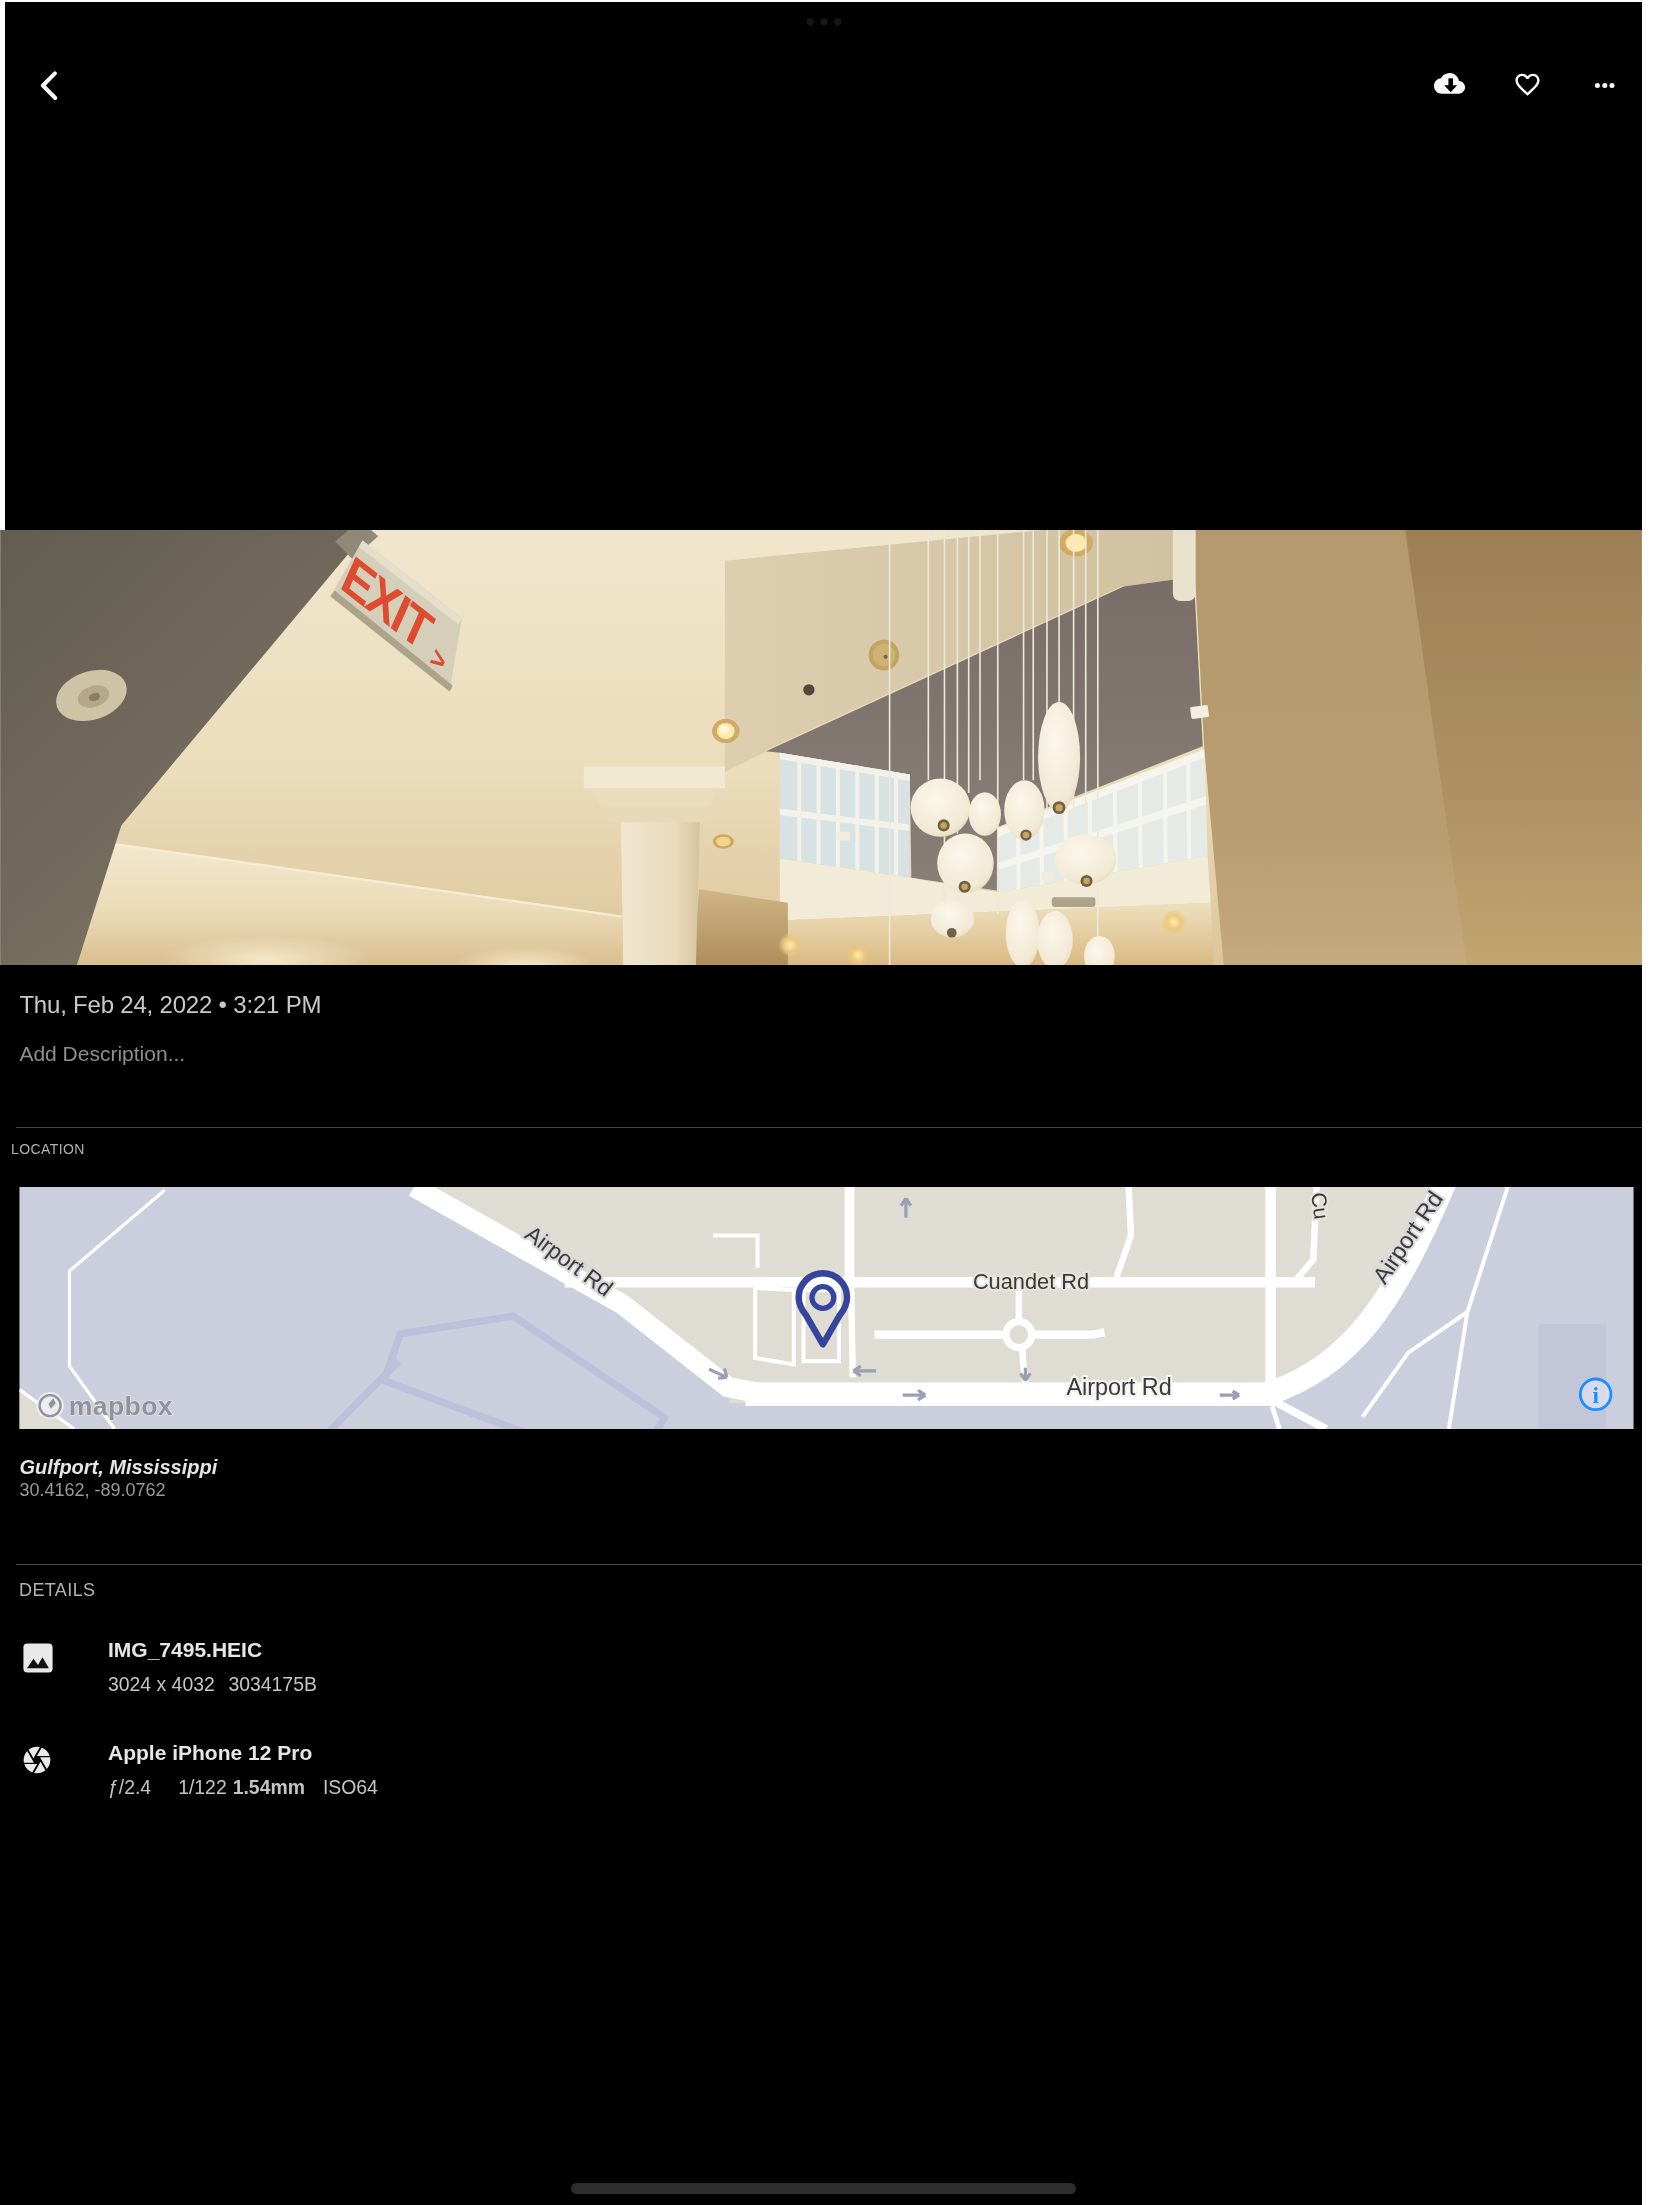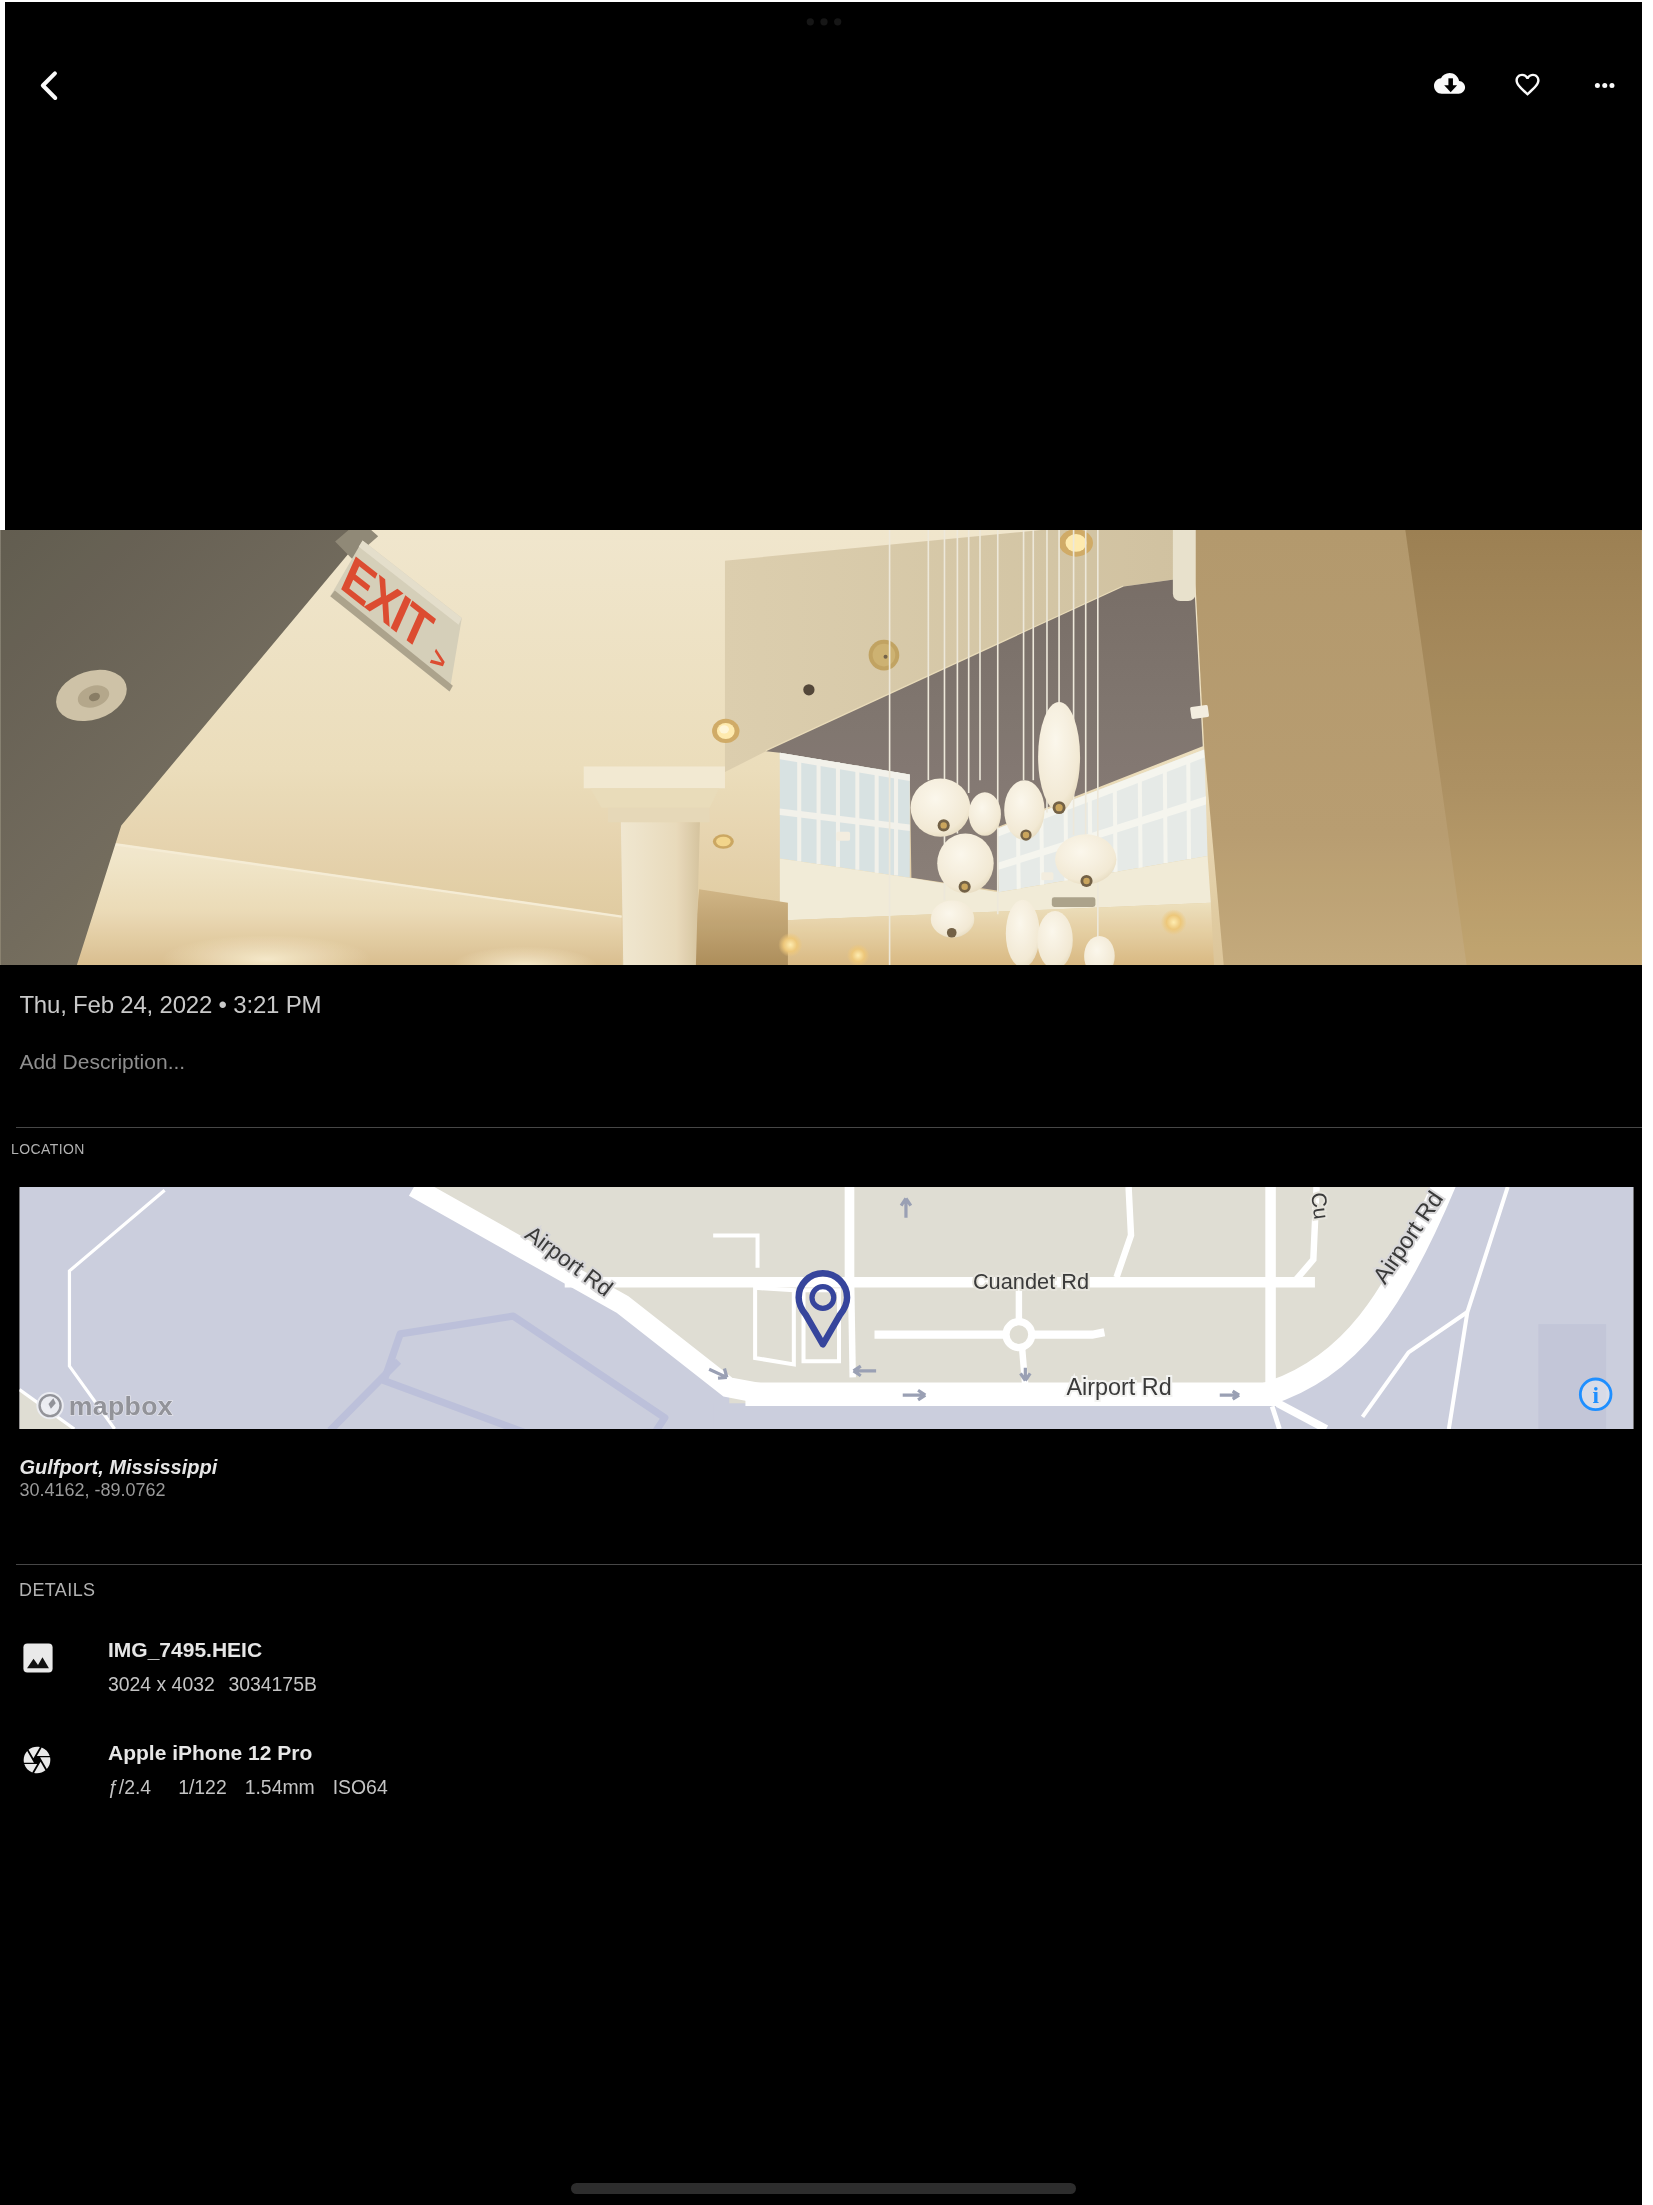--- a/index.html
+++ b/index.html
@@ -250,21 +250,21 @@
   <rect x="1036" y="374" width="17" height="11" rx="2" fill="#f4f0e5"></rect>
   <rect x="1290" y="424" width="15" height="10" rx="2" fill="#f4f0e5"></rect>
 
   <rect x="0" y="0" width="2034" height="539" fill="#dfae62" opacity="0.045"></rect>
 </svg>
 
 <div class="abs" style="left:0px;top:965px;width:1642px;height:1240px;background:#000;"></div>
 
 <div class="abs" style="left:19.4px;top:991px;font-size:24px;font-weight:400;color:#c9c9c9;letter-spacing:-0.2px;">Thu, Feb 24, 2022 • 3:21 PM</div>
 
-<div class="abs" style="left:19.4px;top:1042px;font-size:21px;color:#8e8e8e;margin-top:8px;">Add Description...</div>
+<div class="abs" style="left:19.4px;top:1042px;font-size:21px;color:#8e8e8e;">Add Description...</div>
 
 <div class="abs" style="left:16px;top:1127px;width:1626px;height:0.8px;background:#474747;"></div>
 
 <div class="abs" style="left:11px;top:1141px;font-size:14px;color:#b2b2b2;letter-spacing:0.4px;">LOCATION</div>
 
 <svg class="abs" style="left:19.4px;top:1187px;" width="1615" height="242" viewBox="0 0 2001 300">
   <defs>
     <clipPath id="mapclip">
         <rect x="0" y="0" width="2001" height="300"></rect>
       </clipPath>
@@ -379,16 +379,16 @@
 <div class="abs" style="left:108px;top:1638px;font-size:21px;font-weight:700;color:#e6e6e6;">IMG_7495.HEIC</div>
 
 <div class="abs" style="left:108px;top:1673px;font-size:19.4px;color:#c4c4c4;">3024 x 4032<span style="margin-left:13.7px;">3034175B</span></div>
 
 <svg class="abs" style="left:21px;top:1744px;" width="32" height="32" viewBox="0 0 24 24">
   <path d="M13.73 15L9.83 21.76C10.53 21.91 11.25 22 12 22C14.4 22 16.6 21.15 18.32 19.75L14.66 13.4M2.46 15C3.38 17.92 5.61 20.26 8.45 21.34L12.12 15M8.54 12L4.64 5.25C3 7 2 9.39 2 12C2 12.68 2.07 13.35 2.2 14H9.69M21.8 10H14.31L14.6 10.5L19.36 18.75C21 16.97 22 14.6 22 12C22 11.31 21.93 10.65 21.8 10M21.54 9C20.62 6.07 18.39 3.74 15.55 2.66L11.88 9M9.4 10.5L14.17 2.24C13.47 2.09 12.75 2 12 2C9.6 2 7.4 2.85 5.68 4.25L9.34 10.6L9.4 10.5Z" fill="#e9e9e9"></path>
 </svg>
 
 <div class="abs" style="left:108px;top:1741px;font-size:21px;font-weight:700;color:#e6e6e6;">Apple iPhone 12 Pro</div>
 
-<div class="abs" style="left:108px;top:1776px;font-size:19.4px;color:#c4c4c4;">ƒ/2.4<span style="margin-left:27px;">1/122</span><span style="margin-left:18px;">1.54mm</span><span style="margin-left:18px;">ISO64</span></div>
+<div class="abs" style="left:108px;top:1776px;font-size:19.4px;color:#c4c4c4;">ƒ/2.4<span style="margin-left:27px;">1/122</span><span style="margin-left:6px;font-weight:bold;">1.54mm</span><span style="margin-left:18px;">ISO64</span></div>
 
 <div class="abs" style="left:571px;top:2183px;width:505px;height:10.5px;border-radius:5.7px;background:#2d2d2d;"></div>
 
 
 </body></html>

